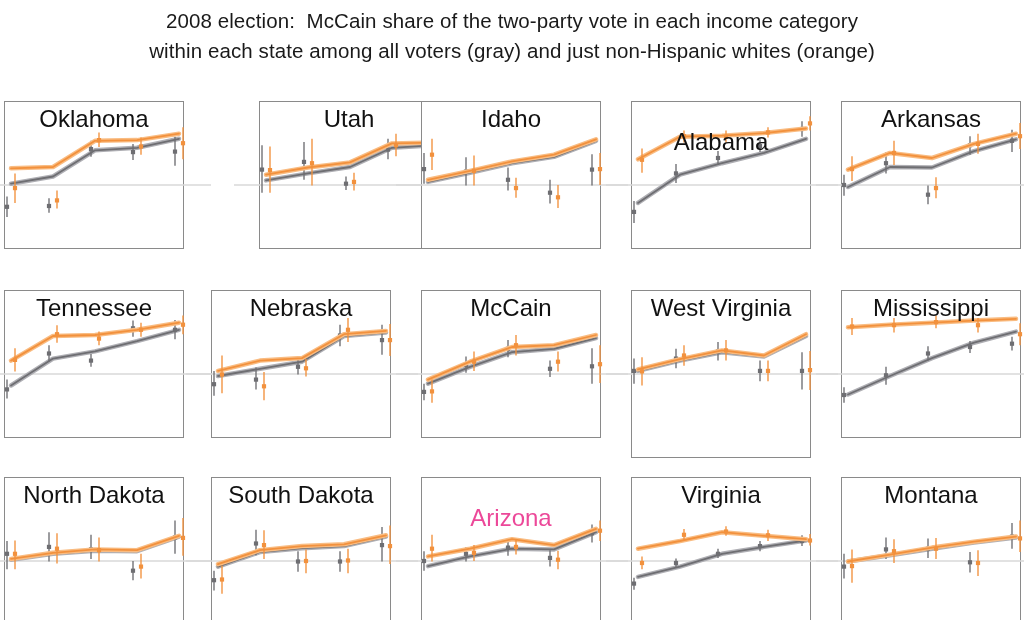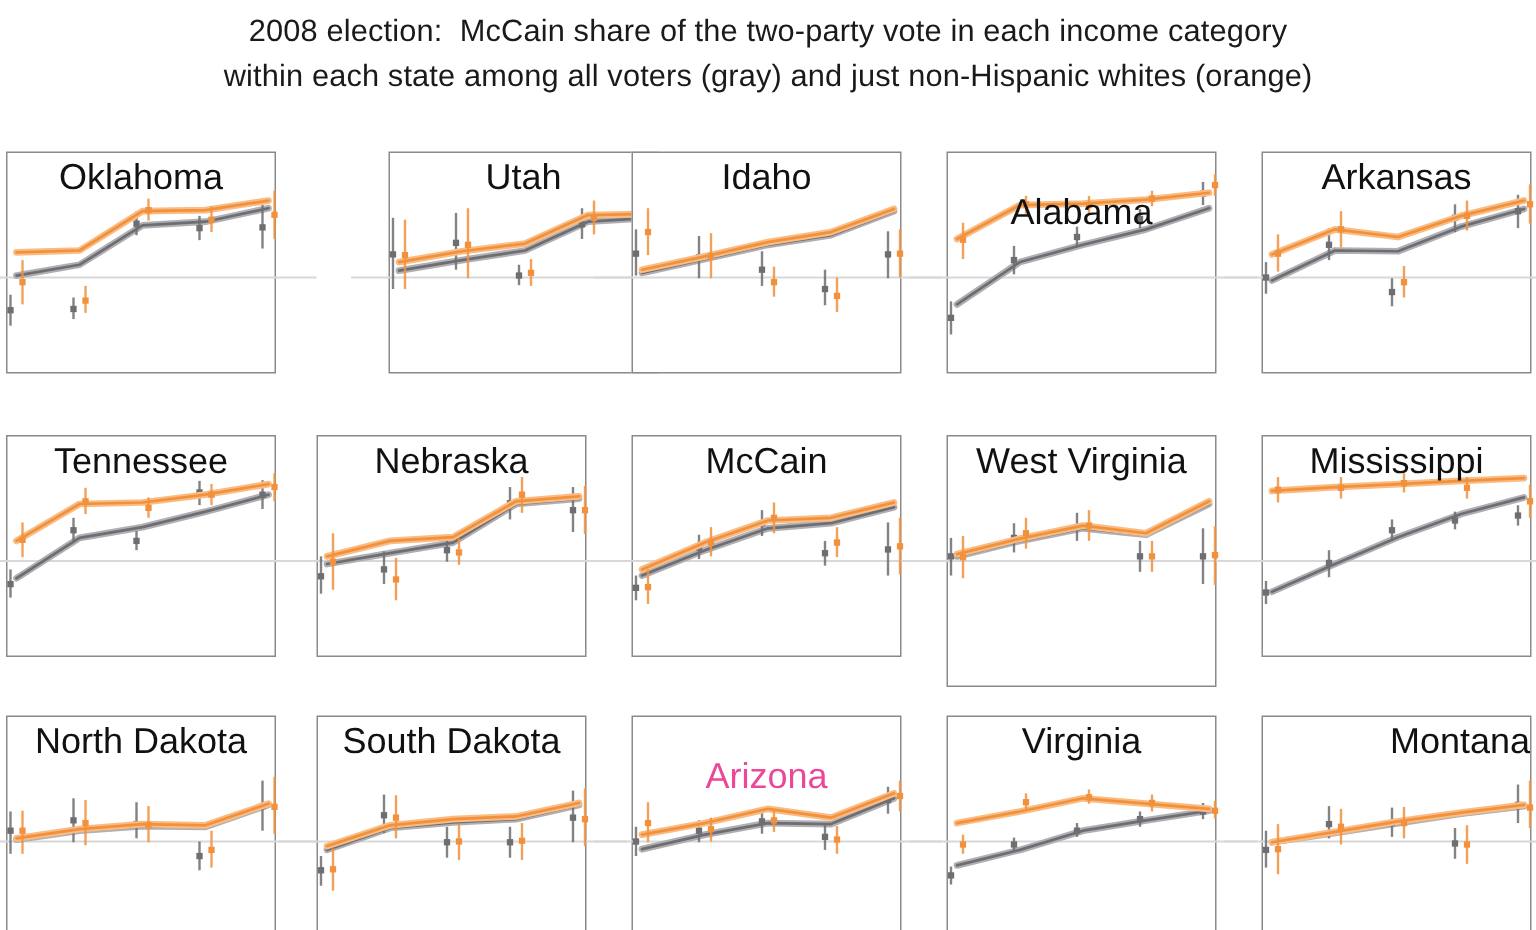--- a/index.html
+++ b/index.html
@@ -527,15 +527,15 @@
           <line x1="52.0" x2="52.0" y1="85.0" y2="61.2" stroke="#F2913D" stroke-width="1.6" opacity="0.85"></line>
           <rect x="49.9" y="71.1" width="4.2" height="4.2" fill="#F2913D"></rect>
           <line x1="94.0" x2="94.0" y1="80.9" y2="59.9" stroke="#F2913D" stroke-width="1.6" opacity="0.85"></line>
           <rect x="91.9" y="68.6" width="4.2" height="4.2" fill="#F2913D"></rect>
           <line x1="136.0" x2="136.0" y1="97.9" y2="72.2" stroke="#F2913D" stroke-width="1.6" opacity="0.85"></line>
           <rect x="133.9" y="82.9" width="4.2" height="4.2" fill="#F2913D"></rect>
           <line x1="178.0" x2="178.0" y1="74.0" y2="42.4" stroke="#F2913D" stroke-width="1.6" opacity="0.85"></line>
           <rect x="175.9" y="58.3" width="4.2" height="4.2" fill="#F2913D"></rect>
         </g>
       </svg>
-      <div class="panel-title" style="color: rgb(17, 17, 17); text-align: right;">Montana</div>
+      <div class="panel-title" style="color: rgb(17, 17, 17);">Montana</div>
     </div>
   </div>
 
 </body></html>

